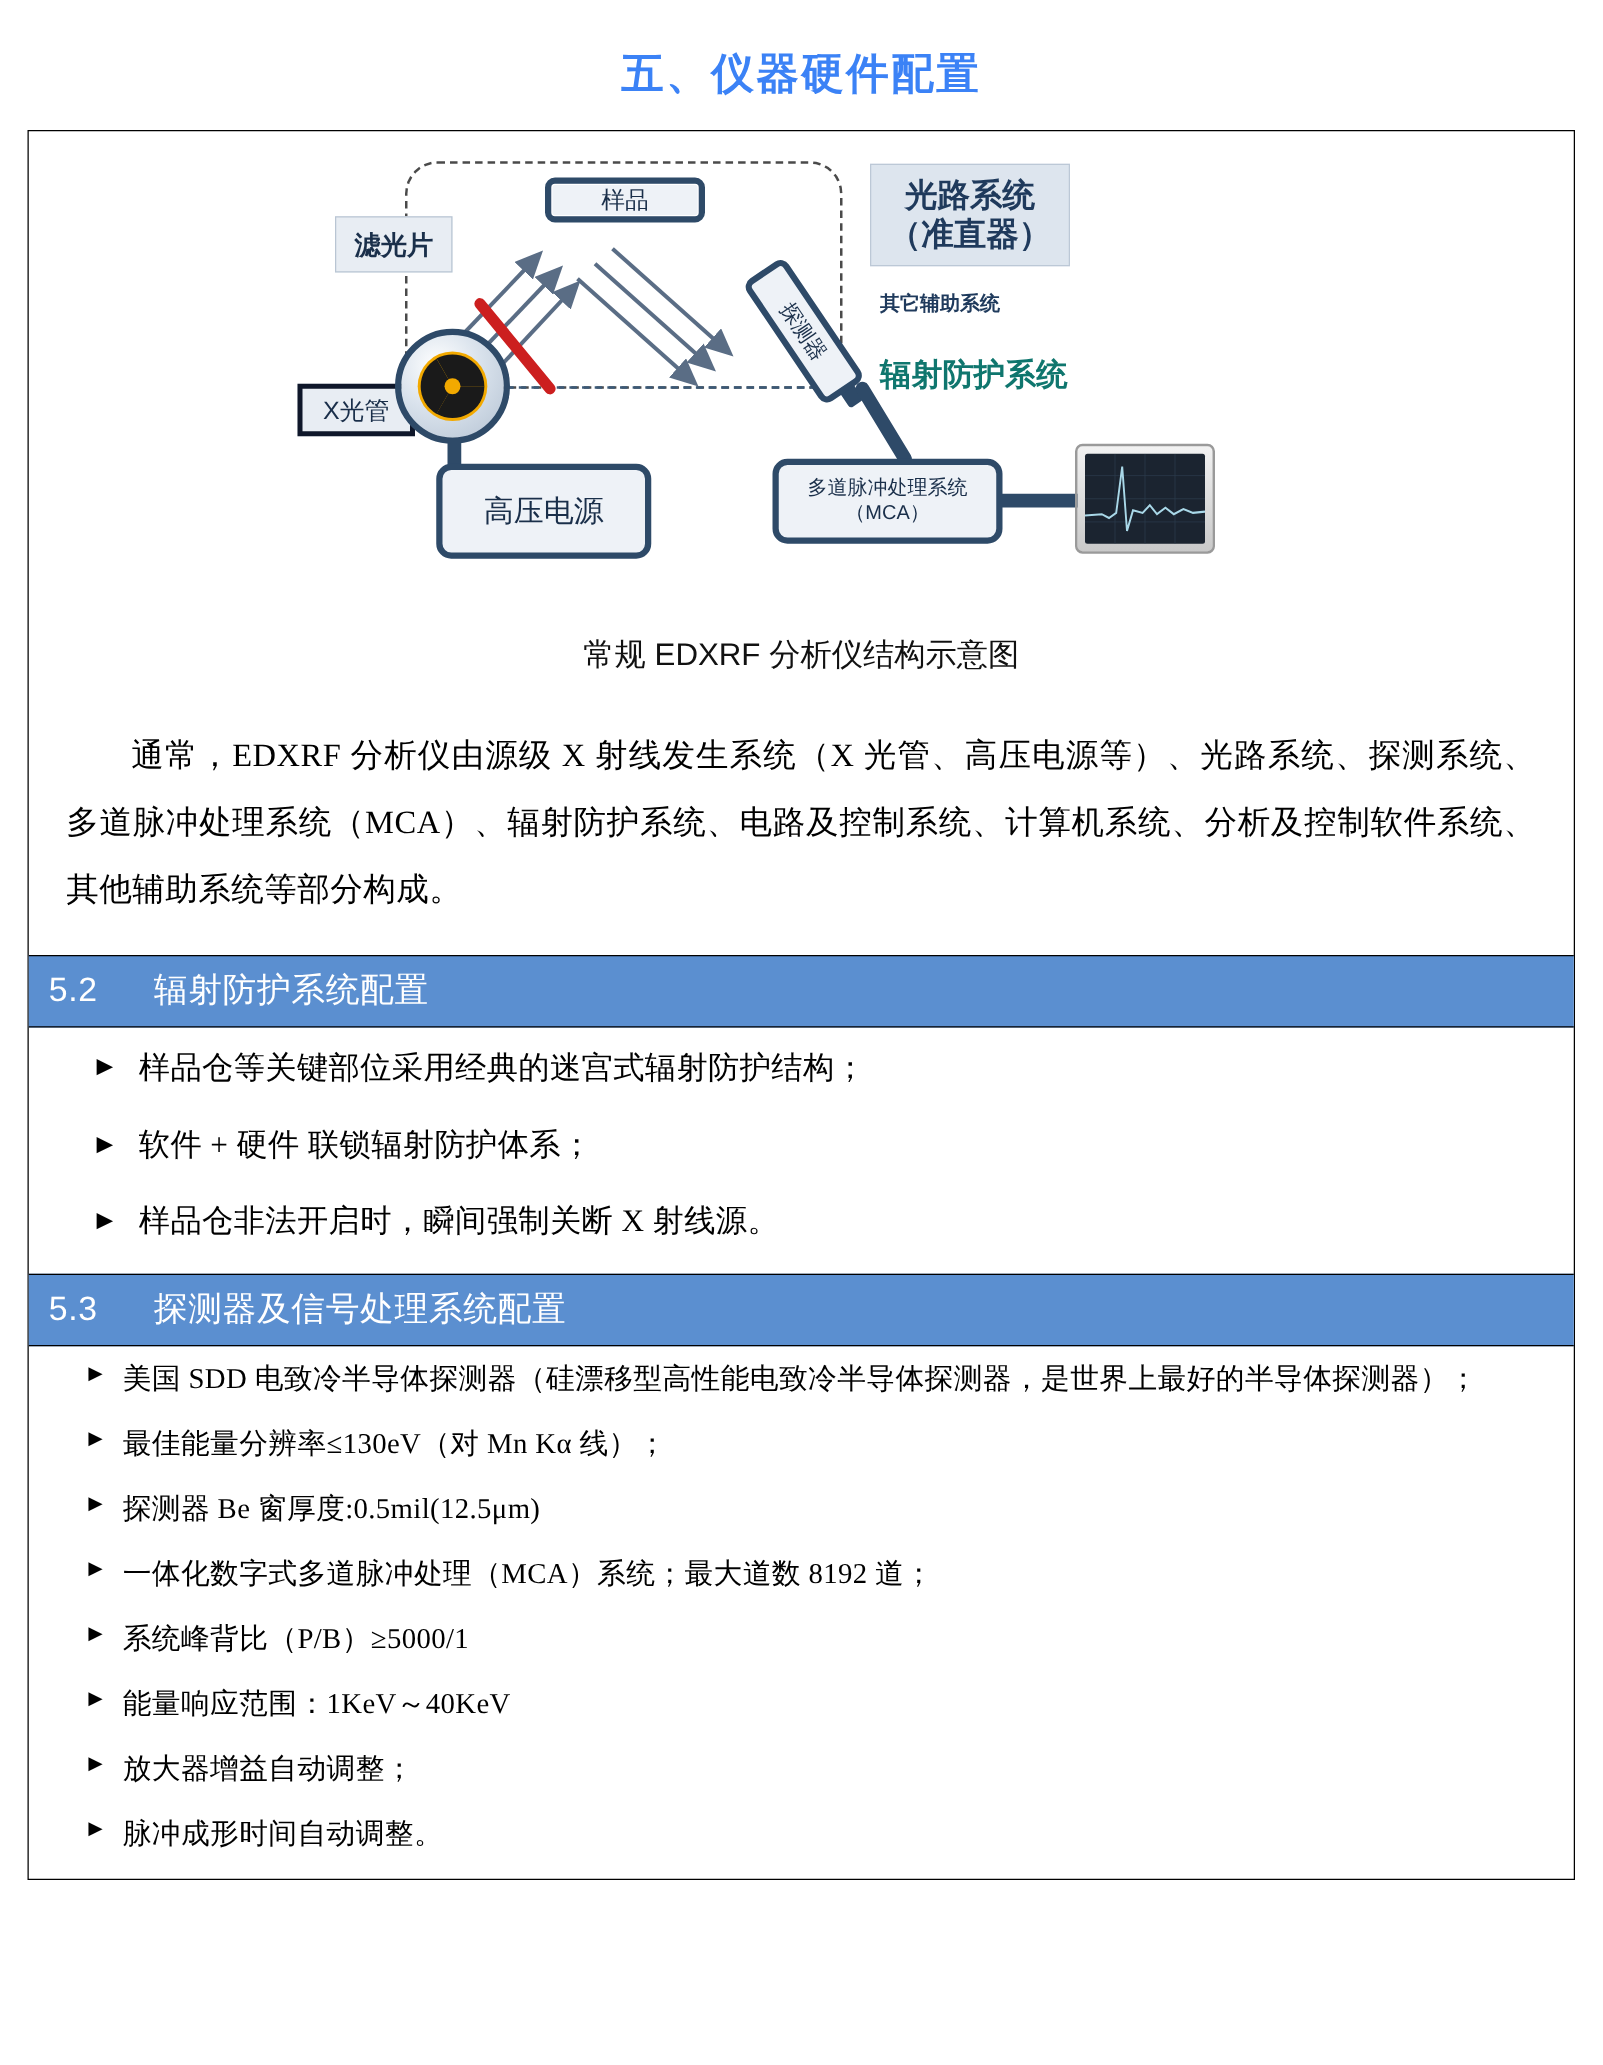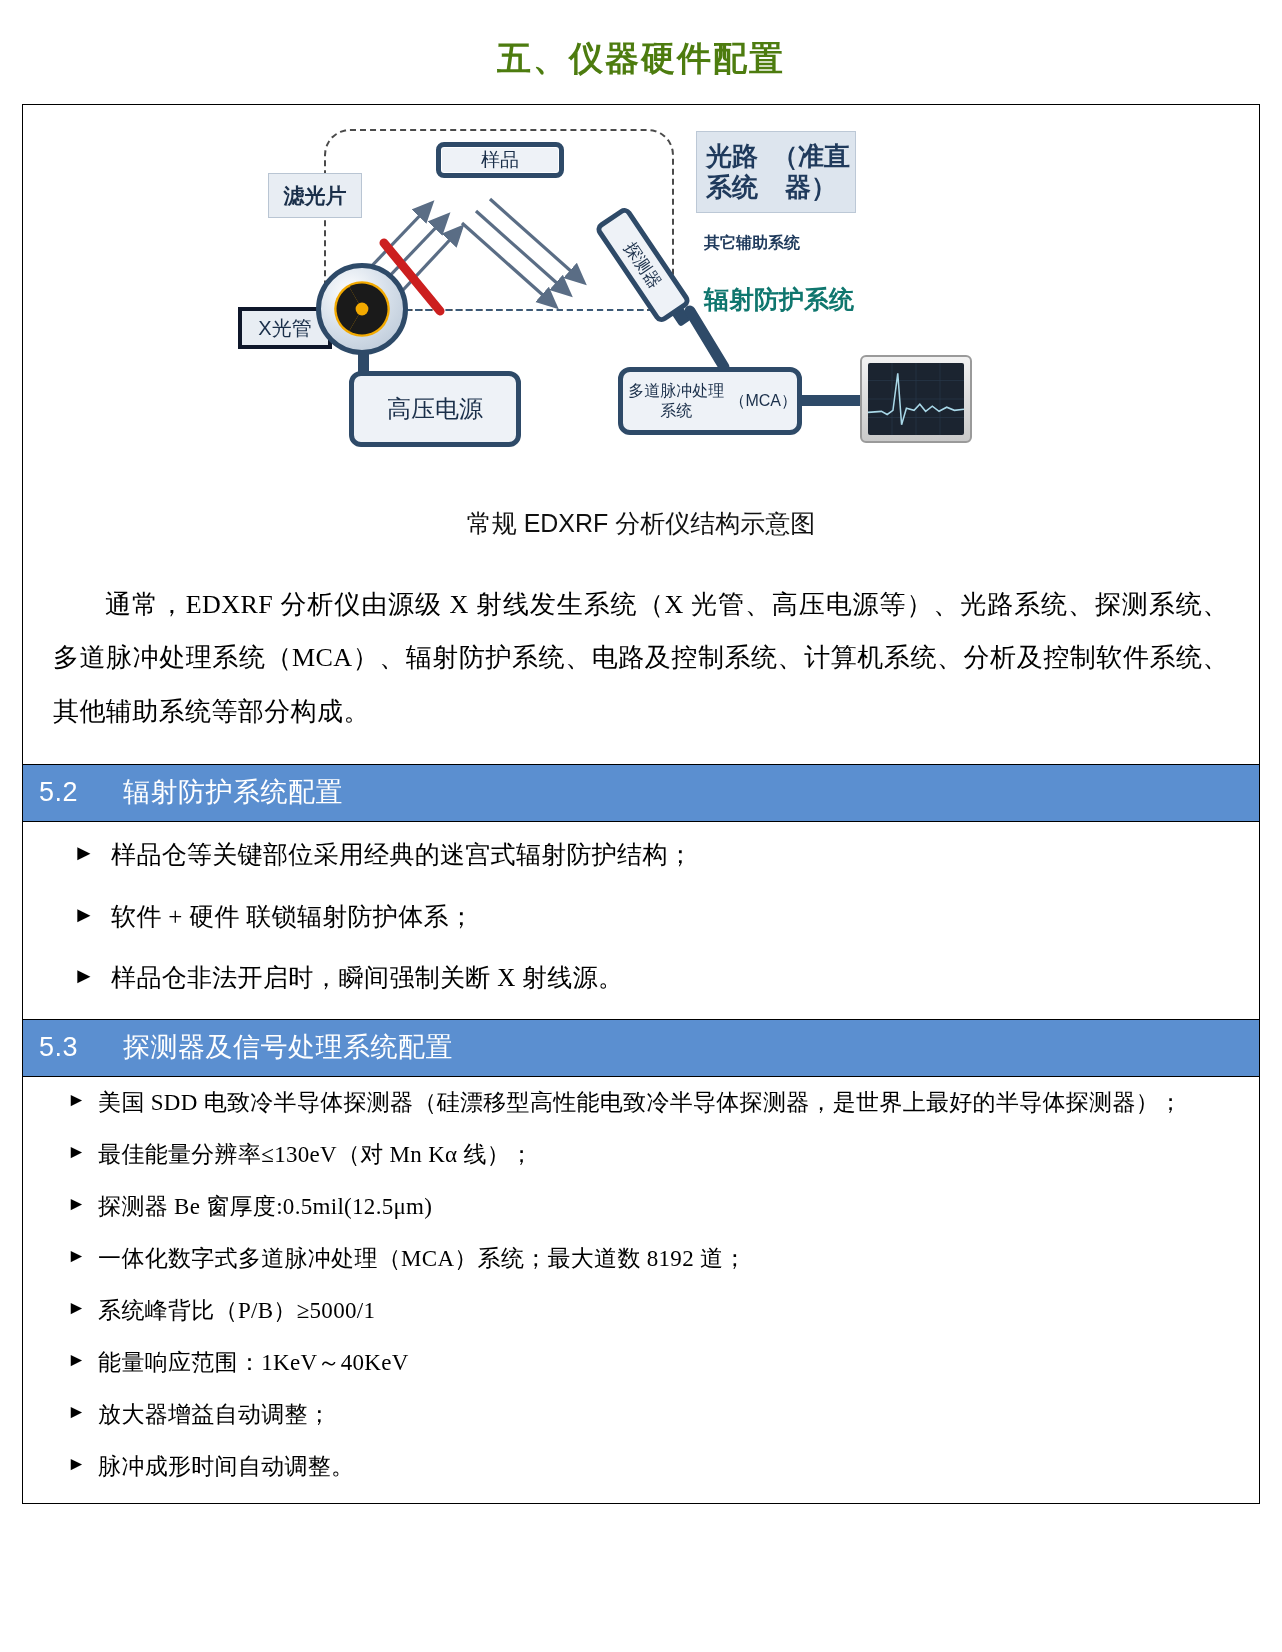--- a/index.html
+++ b/index.html
@@ -17,21 +17,21 @@
 
   
   .page-title {
     text-align: center;
     font-family: "Liberation Sans", "DejaVu Sans", sans-serif;
     font-weight: bold;
     font-size: 34px;
     letter-spacing: 2px;
     padding-top: 36px;
     padding-bottom: 22px;
-    color: #4d7c0f;
+    color: #3b82f6;
   }
 
   
   .doc-box {
     margin: 0 22px;
     border: 1.6px solid #000;
     border-top: 1.8px solid #000;
     background: #fff;
   }
 
@@ -113,20 +113,21 @@
     font-size: 20px;
   }
   
   .box-optics {
     left: 464px; top: 16px;
     width: 160px; height: 82px;
     background: #dde5ee;
     border: 1px solid #bcc8d6;
     font-size: 26px;
     font-weight: bold;
+    flex-direction: column;
     line-height: 1.18;
     color: #1f3a5c;
   }
   .lbl-aux {
     position: absolute;
     left: 472px; top: 118px;
     font-family: "Liberation Sans", "DejaVu Sans", sans-serif;
     font-size: 16px; font-weight: bold;
     color: #1f3a5c;
     white-space: nowrap;
@@ -150,21 +151,21 @@
     margin-left: 17px;
   }
   
   .box-mca {
     left: 386px; top: 252px;
     width: 184px; height: 68px;
     background: #eef2f7;
     border: 5px solid #2e4a68;
     border-radius: 12px;
     font-size: 16px;
-    flex-direction: row;
+    flex-direction: column;
     line-height: 1.25;
   }
   
   .detector {
     position: absolute;
     left: 352px; top: 130px;
     width: 118px; height: 40px;
     background: #eef2f7;
     border: 5px solid #2e4a68;
     border-radius: 8px;

